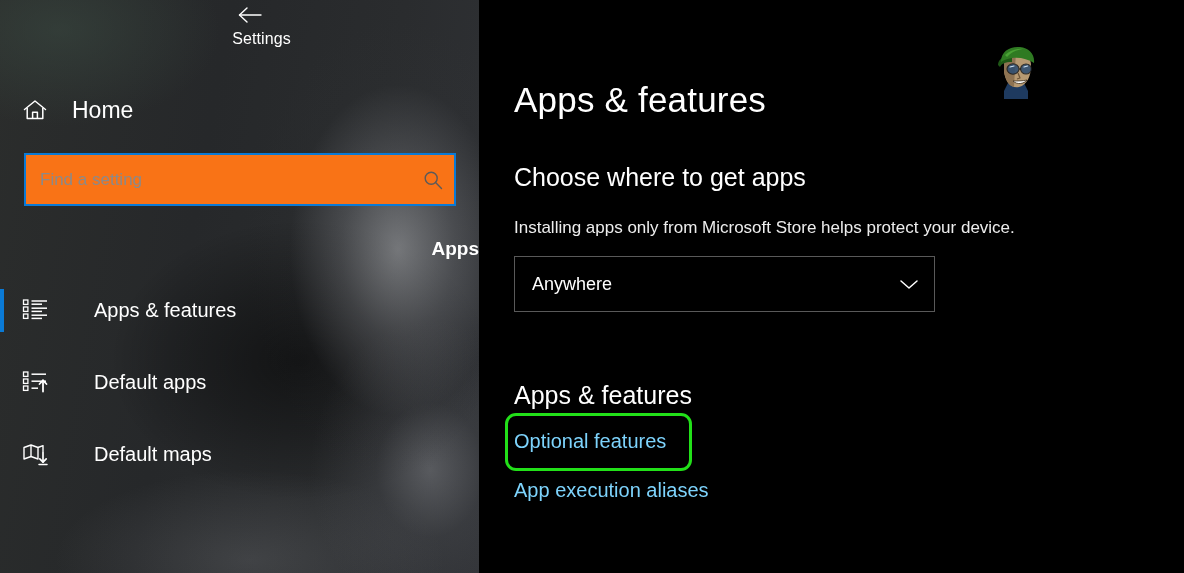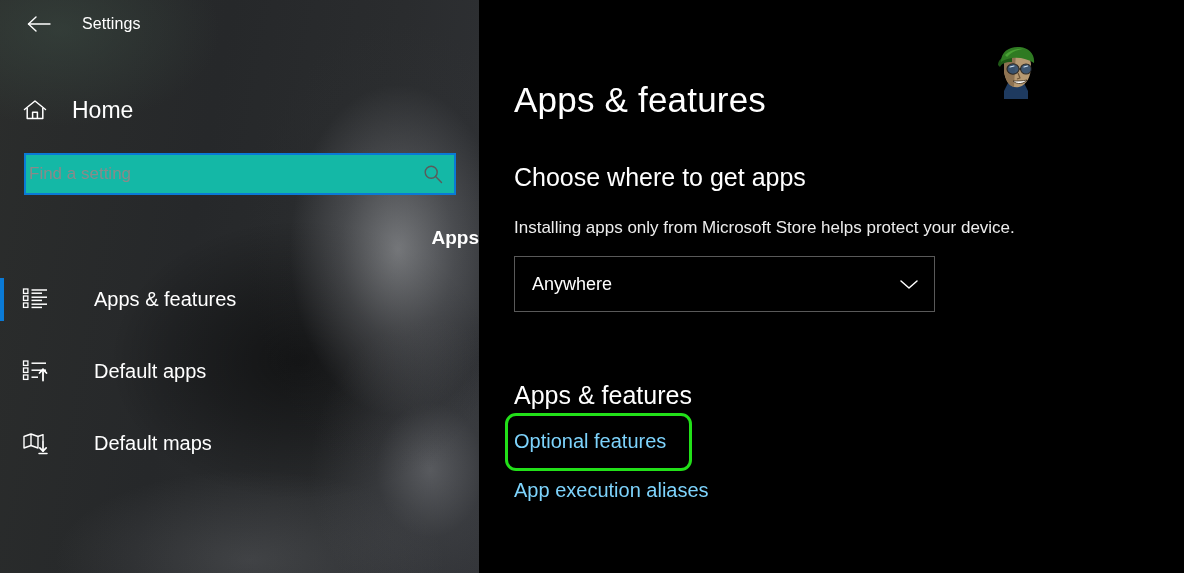--- a/index.html
+++ b/index.html
@@ -45,20 +45,21 @@
     z-index: 0;
   }
   .sidebar-inner { position: relative; z-index: 2; width: 100%; height: 100%; }
 
   
   .titlebar {
     height: 48px;
     display: flex;
     align-items: center;
     padding-left: 20px;
+    flex-direction: column;
   }
   .back-btn {
     width: 38px; height: 32px;
     display: flex; align-items: center; justify-content: center;
     cursor: pointer;
   }
   .back-btn svg { display: block; }
   .titlebar-title {
     margin-left: 24px;
     font-size: 16px;
@@ -79,26 +80,26 @@
   .home-label {
     margin-left: 16px;
     font-size: 23px;
     color: #ffffff;
   }
 
   
   .search-wrap {
     margin: 21px 0 0 24px;
     width: 432px;
-    height: 42px;
-    background: #14b8a6;
+    height: 53px;
+    background: #f97316;
     border: 2px solid #0a7ad6;
     display: flex;
     align-items: center;
-    padding: 0 10px 0 3px;
+    padding: 0 10px 0 14px;
   }
   .search-input {
     flex: 1 1 auto;
     border: 0;
     outline: none;
     background: transparent;
     font-family: "Liberation Sans", sans-serif;
     font-size: 17px;
     color: #1a1a1a;
   }

